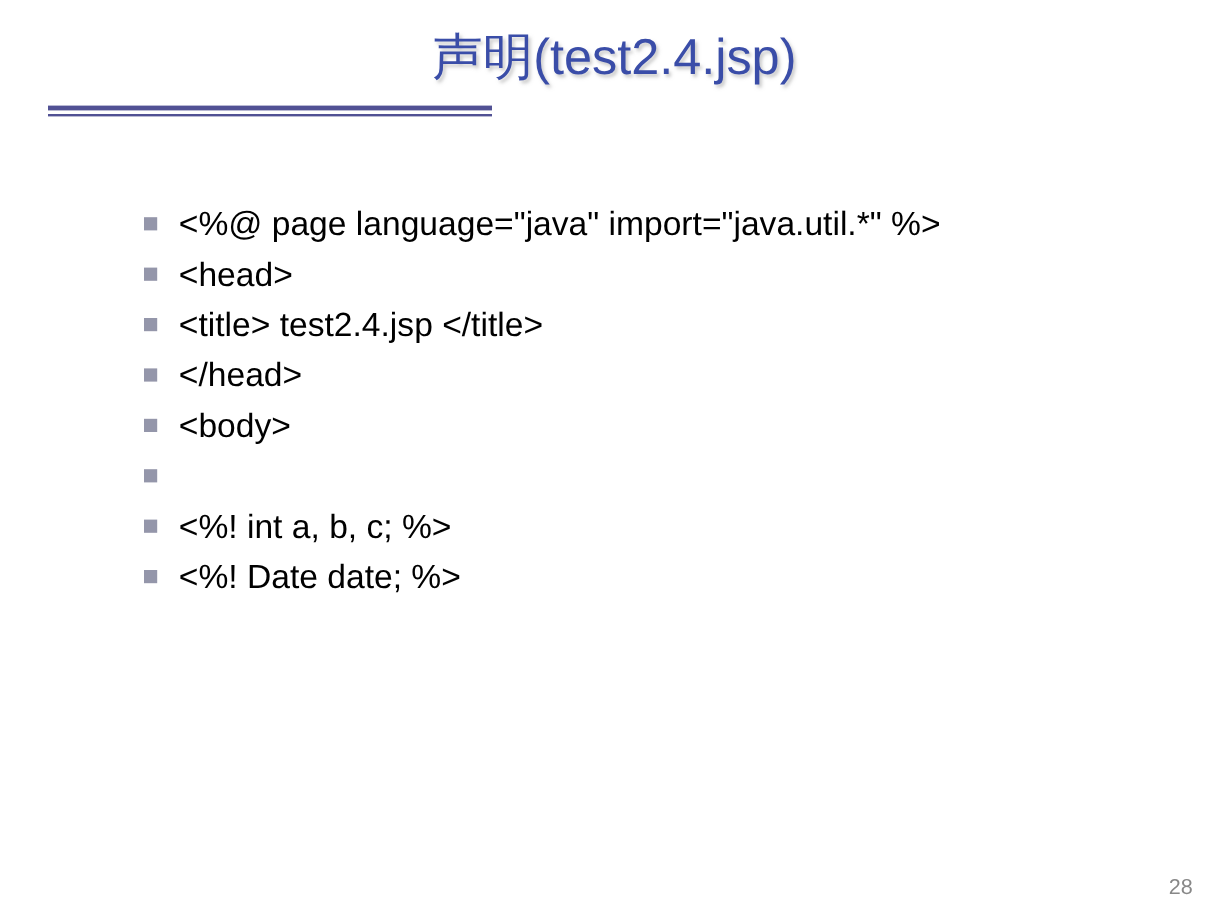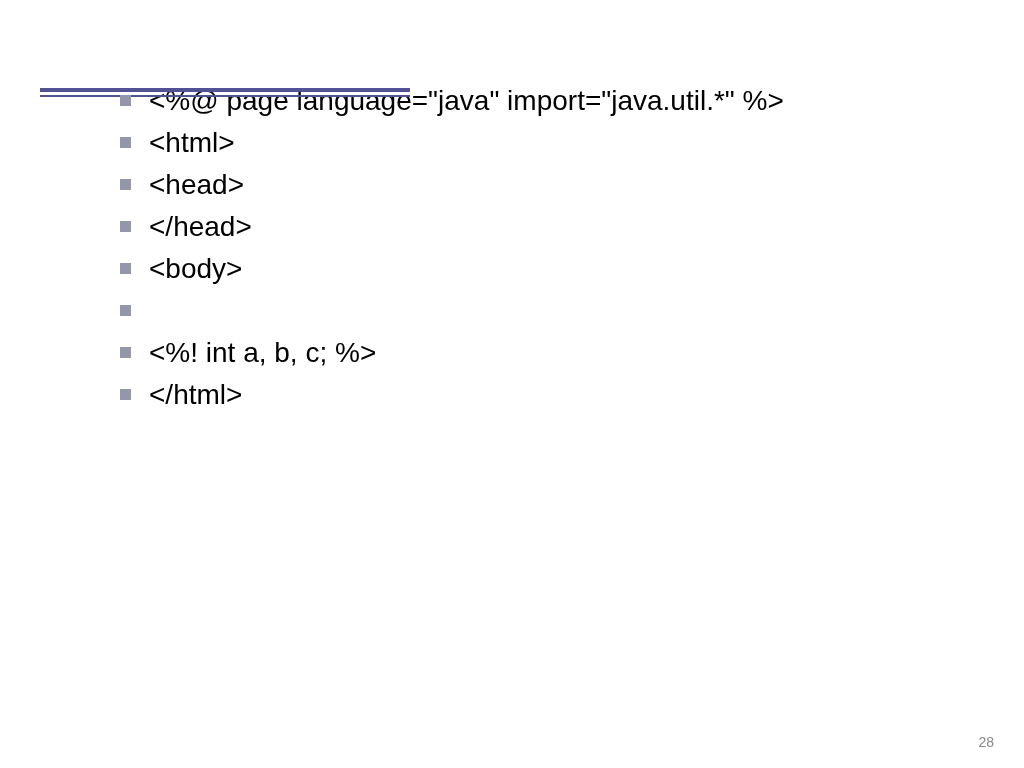--- a/index.html
+++ b/index.html
@@ -66,37 +66,40 @@
       background: #9496aa;
       margin-right: 18px;
       vertical-align: middle;
       position: relative;
       top: -2px;
     }
     .page-number {
       position: absolute;
       bottom: 18px;
       right: 30px;
-      font-size: 14px;
+      font-size: 18px;
       color: #888888;
       font-family: Arial, sans-serif;
     }
   </style>
 </head>
 <body>
 
 <div class="slide">
+  <div class="title-container">
+    <h1 class="title">声明(test2.4.jsp)</h1>
+  </div>
   <div class="underline-container">
     <div class="underline-thick"></div>
     <div class="underline-thin"></div>
   </div>
   <div class="content">
     <div class="code-line"><span class="bullet"></span><span>&lt;%@ page language="java" import="java.util.*" %&gt;</span></div>
-    <div class="code-line"><span class="bullet"></span><span>&lt;html&gt;</span></div>
     <div class="code-line"><span class="bullet"></span><span>&lt;head&gt;</span></div>
+    <div class="code-line"><span class="bullet"></span><span>&lt;title&gt; test2.4.jsp &lt;/title&gt;</span></div>
     <div class="code-line"><span class="bullet"></span><span>&lt;/head&gt;</span></div>
     <div class="code-line"><span class="bullet"></span><span>&lt;body&gt;</span></div>
     <div class="code-line"><span class="bullet"></span></div>
     <div class="code-line"><span class="bullet"></span><span>&lt;%! int a, b, c; %&gt;</span></div>
-    <div class="code-line"><span class="bullet"></span><span>&lt;/html&gt;</span></div>
+    <div class="code-line"><span class="bullet"></span><span>&lt;%! Date date; %&gt;</span></div>
   </div>
   <div class="page-number">28</div>
 </div>
 
 </body></html>

